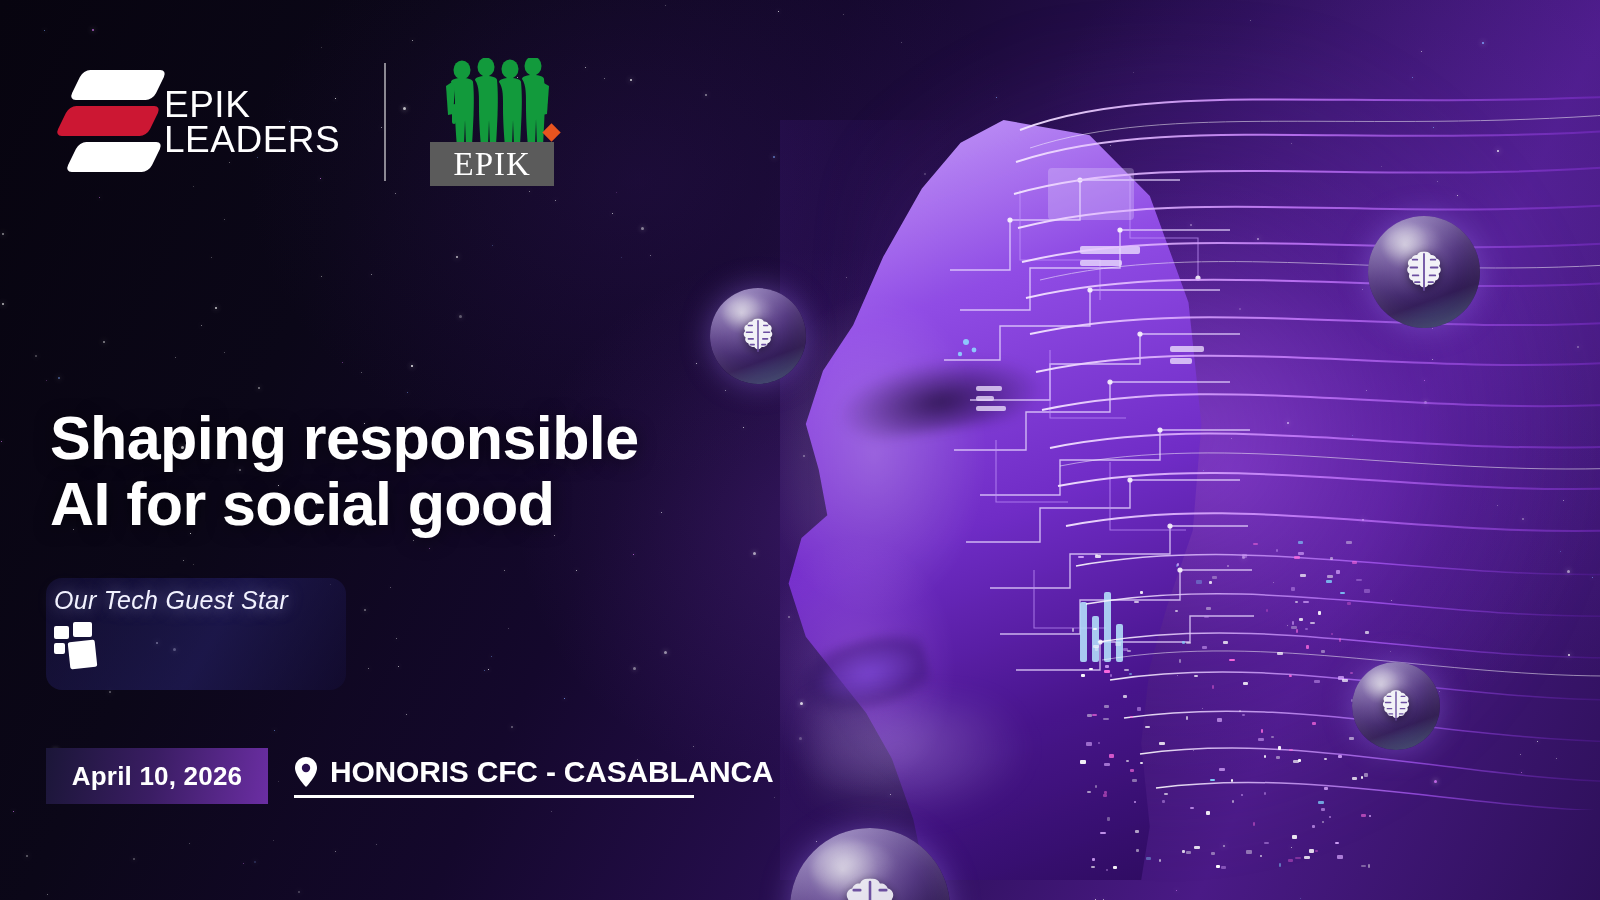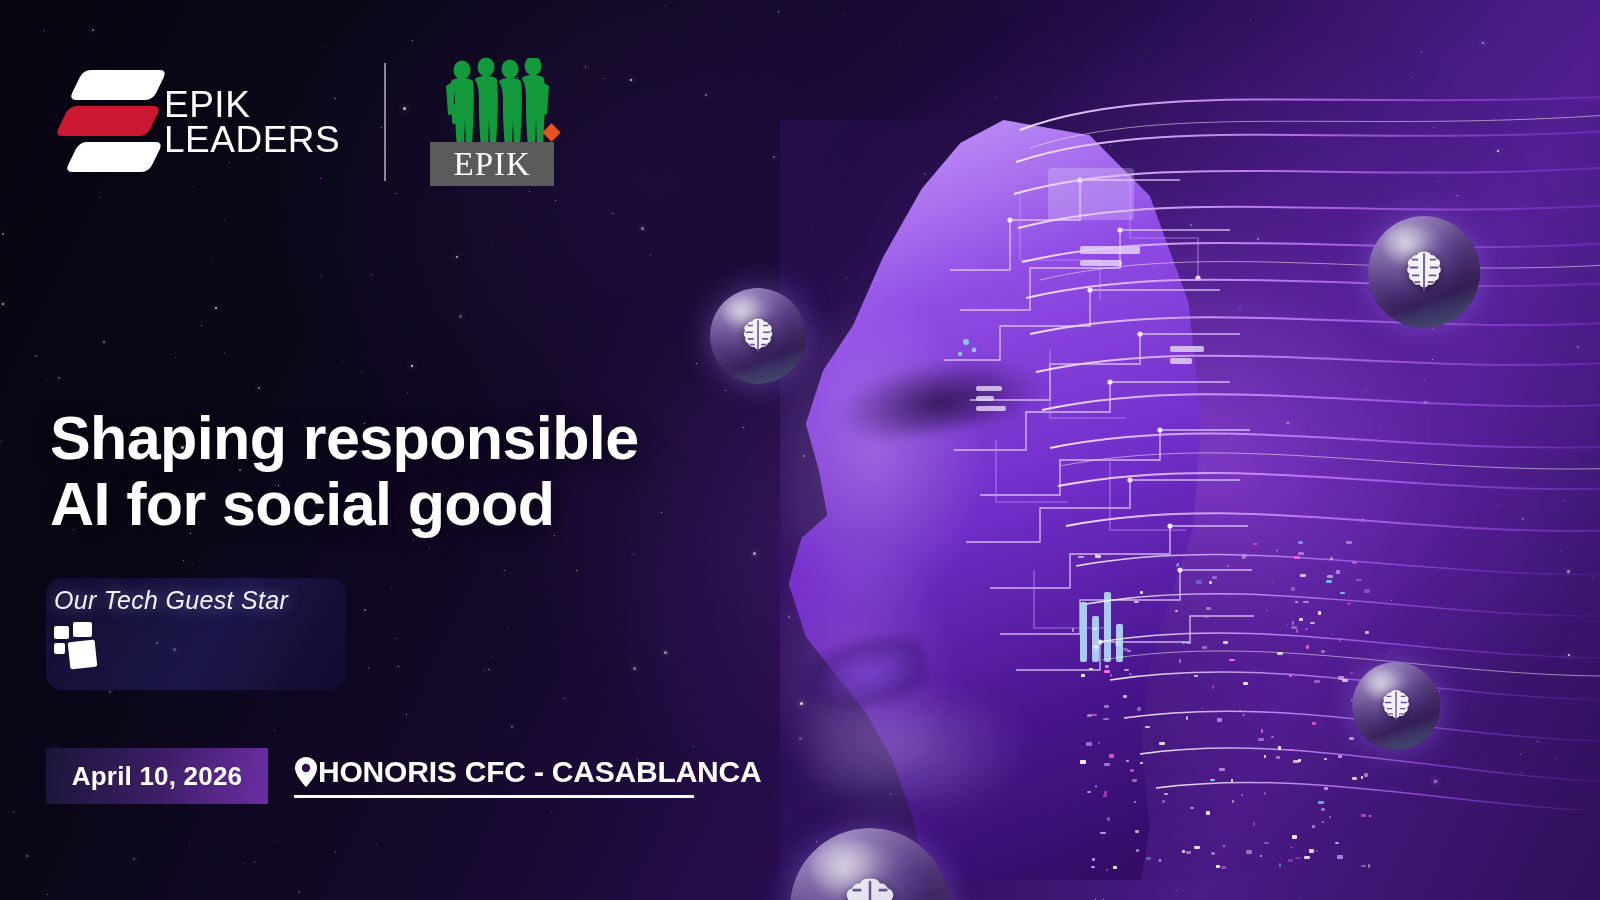--- a/index.html
+++ b/index.html
@@ -191,21 +191,21 @@
 
   
   .datebar { position:absolute; left:46px; top:748px; display:flex; align-items:stretch; }
   .date-chip {
     width:222px; height:56px; display:flex; align-items:center; justify-content:center;
     background:linear-gradient(100deg, #1b1638 0%, #3a1d63 48%, #6b2ea3 100%);
   }
   .date-chip span { color:#fff; font-size:26px; font-weight:700; letter-spacing:.2px; }
 
   .loc { margin-left:26px; display:flex; flex-direction:column; justify-content:center; }
-  .loc-row { display:flex; align-items:center; }
+  .loc-row { display:flex; align-items:center; gap:12px; }
   .pin { width:24px; height:30px; display:block; }
   .loc-text { color:#fff; font-size:30px; font-weight:700; letter-spacing:-.2px; white-space:nowrap; }
   .loc-rule { margin-top:6px; height:3px; background:#fff; width:400px; }
 </style>
 </head>
 <body>
 
 <div class="banner">
 
   <div class="stars" id="stars">

